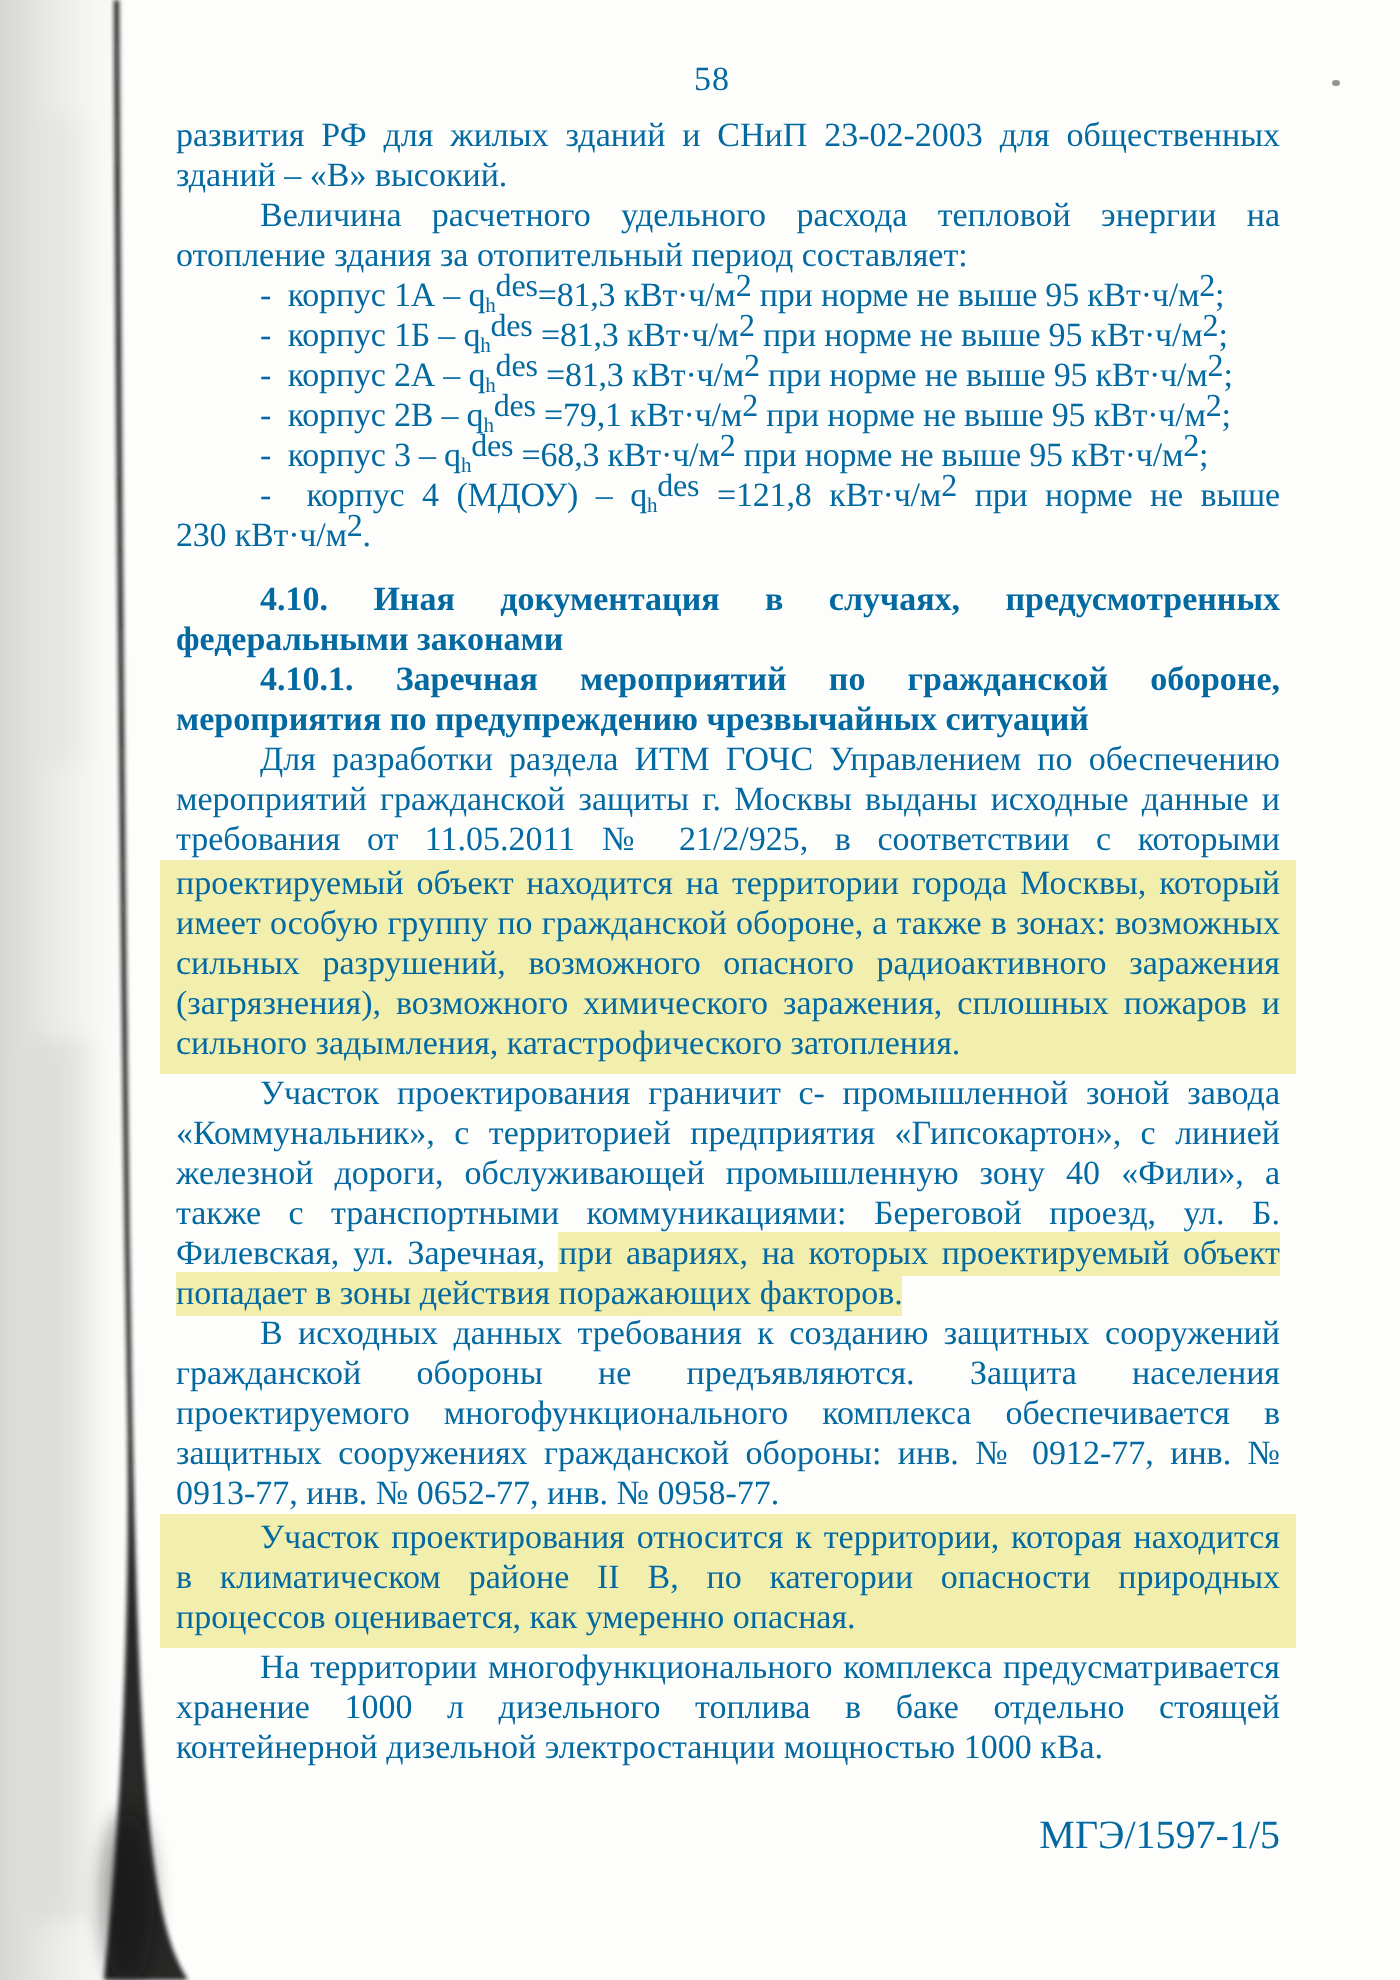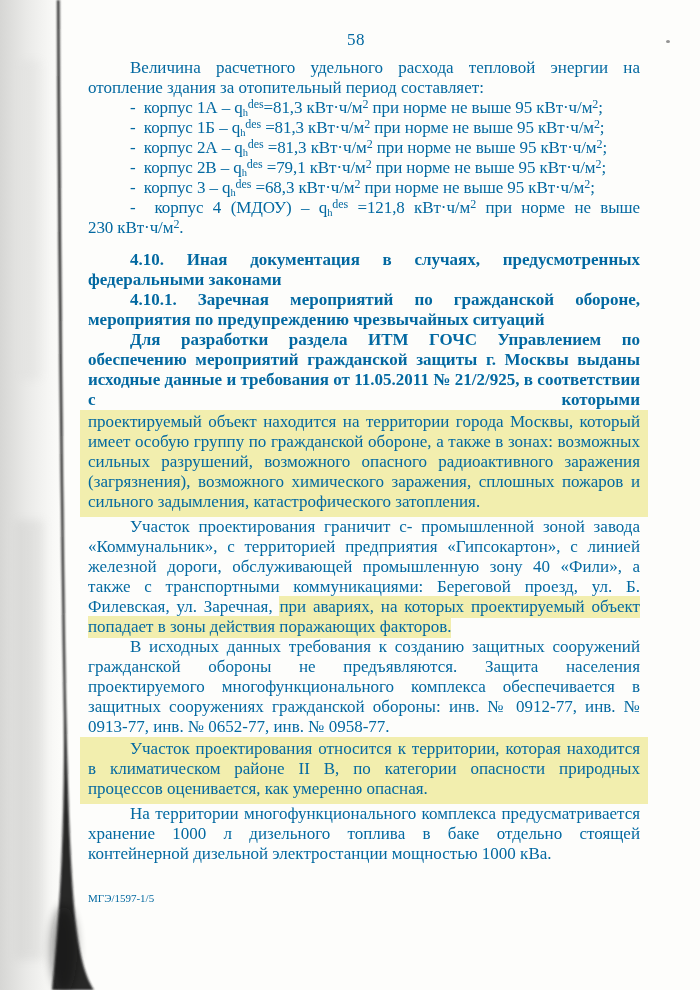--- a/index.html
+++ b/index.html
@@ -20,31 +20,31 @@
     position:absolute; top:30px; left:0; width:712px; text-align:center;
     font-size:17px; letter-spacing:.5px;
   }
   .content {
     position:absolute; left:88px; top:58px; width:552px;
     font-size:17px; line-height:20px; text-align:justify;
     text-justify:inter-word;
   }
   .content p { margin:0; text-indent:42px; }
   .content p.noindent { text-indent:0; }
-  .jlast { text-align-last:justify;font-weight:bold; }
+  .jlast { text-align-last:justify; }
   .li { text-indent:40px; letter-spacing:-0.1px; }
   .h { font-weight:bold;font-family:Liberation Serif, serif; }
   .h-first { margin-top:12px !important; }
-  sup { font-size:12px; line-height:0; vertical-align:5px;margin-top:32px; }
+  sup { font-size:16px; line-height:0; vertical-align:5px;margin-top:32px; }
   sub { font-size:10.5px; line-height:0; vertical-align:-3px; }
   .hl { background:var(--hl,#f2eeae); padding:1px 0 2px 0;
         box-decoration-break:clone; -webkit-box-decoration-break:clone; }
   .hlblock { background:var(--hl,#f2eeae); margin:0 -8px; padding:2px 8px 5px 8px; }
   .hlblock p { margin:0; }
-  .footer-code { margin-top:24px !important; font-size:11px; text-align:left; }
+  .footer-code { margin-top:24px !important; font-size:20px; text-align:right; }
 </style>
 </head>
 <body>
 
 <div class="page">
 
   <svg class="shadow-svg" width="120" height="990" viewBox="0 0 120 990" aria-hidden="true">
     <defs>
       <filter id="blur1" x="-50%" y="-5%" width="200%" height="110%">
           <feGaussianBlur stdDeviation="1.1"></feGaussianBlur>
@@ -65,20 +65,21 @@
          C60.5,500 58,250 57,0 Z"></path>
     <ellipse cx="64" cy="950" rx="13" ry="44" fill="#101010" opacity="0.45" filter="url(#blur4)"></ellipse>
   </svg>
 
   <div class="speck"></div>
 
   <div class="page-number">58</div>
 
   <div class="content">
 
+    <p class="noindent">развития РФ для жилых зданий и СНиП 23-02-2003 для общественных зданий – «В» высокий.</p>
 
     <p>Величина расчетного удельного расхода тепловой энергии на отопление здания за отопительный период составляет:</p>
 
     <p class="li">-&nbsp;&nbsp;корпус 1А – q<sub>h</sub><sup>des</sup>=81,3 кВт·ч/м<sup>2</sup> при норме не выше 95 кВт·ч/м<sup>2</sup>;</p>
     <p class="li">-&nbsp;&nbsp;корпус 1Б – q<sub>h</sub><sup>des</sup> =81,3 кВт·ч/м<sup>2</sup> при норме не выше 95 кВт·ч/м<sup>2</sup>;</p>
     <p class="li">-&nbsp;&nbsp;корпус 2А – q<sub>h</sub><sup>des</sup> =81,3 кВт·ч/м<sup>2</sup> при норме не выше 95 кВт·ч/м<sup>2</sup>;</p>
     <p class="li">-&nbsp;&nbsp;корпус 2В – q<sub>h</sub><sup>des</sup> =79,1 кВт·ч/м<sup>2</sup> при норме не выше 95 кВт·ч/м<sup>2</sup>;</p>
     <p class="li">-&nbsp;&nbsp;корпус 3 – q<sub>h</sub><sup>des</sup> =68,3 кВт·ч/м<sup>2</sup> при норме не выше 95 кВт·ч/м<sup>2</sup>;</p>
     <p class="li">-&nbsp;&nbsp;корпус 4 (МДОУ) – q<sub>h</sub><sup>des</sup> =121,8 кВт·ч/м<sup>2</sup> при норме не выше 230&nbsp;кВт·ч/м<sup>2</sup>.</p>
 

